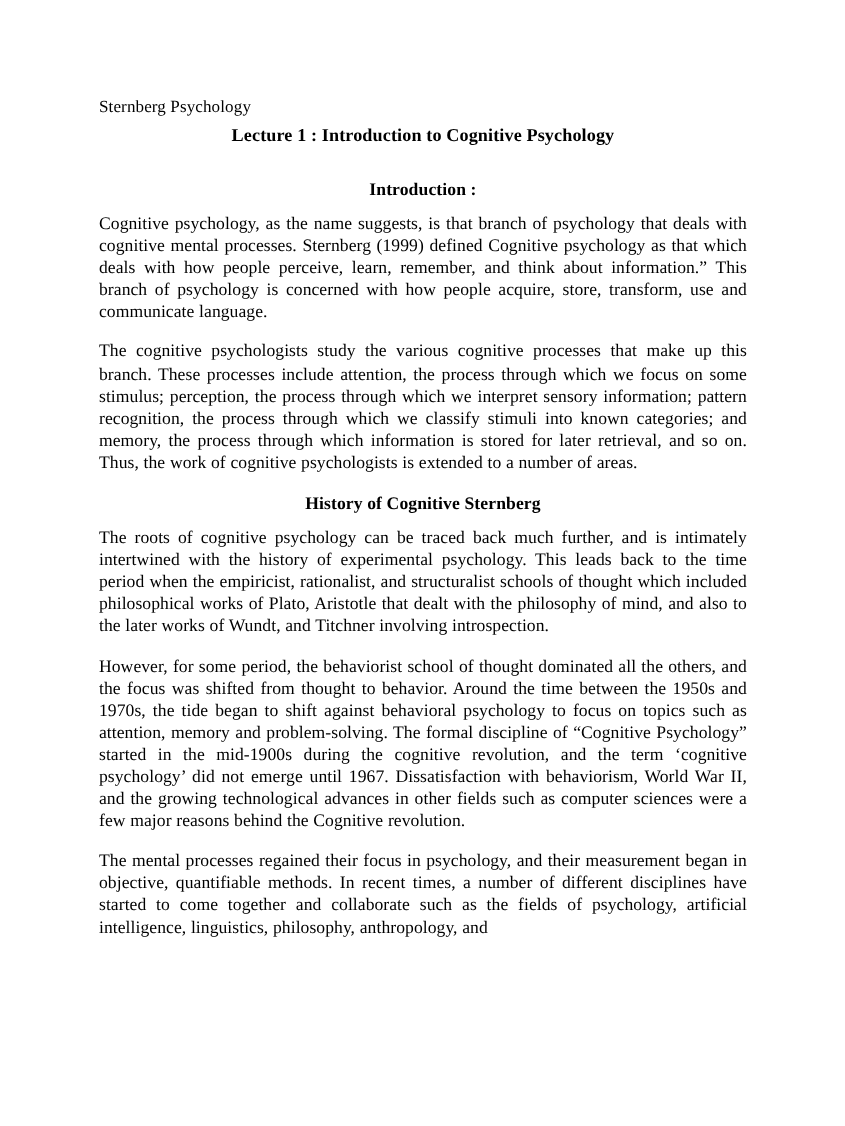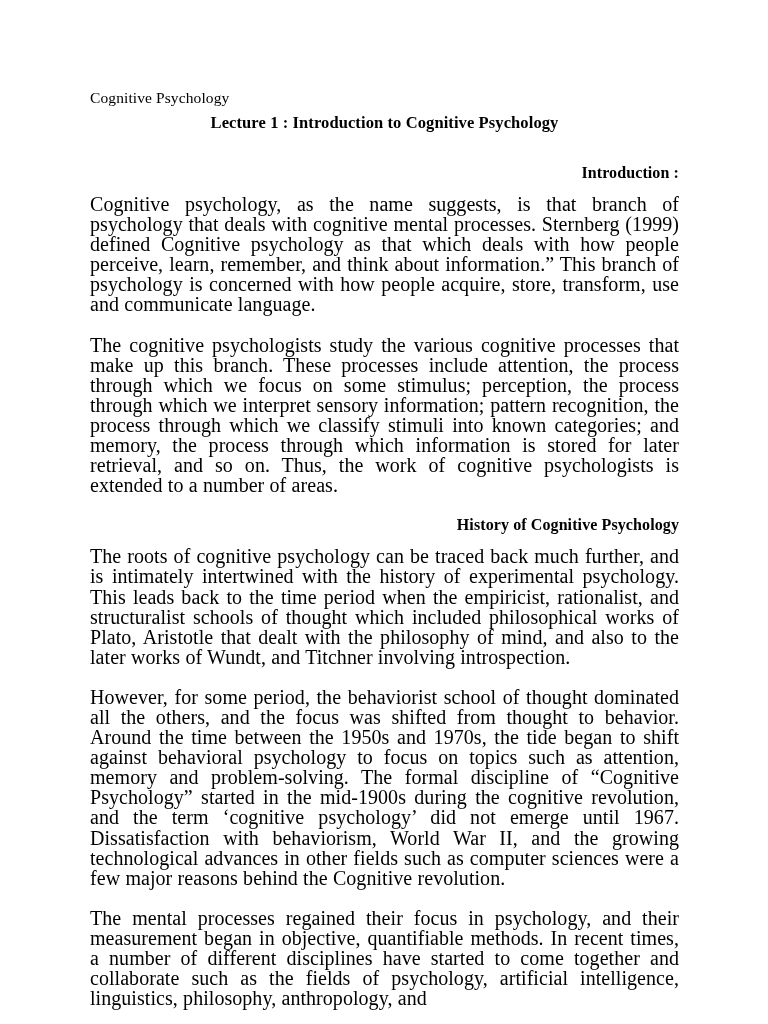--- a/index.html
+++ b/index.html
@@ -46,59 +46,59 @@
     font-weight: bold;
     text-align: center;
     line-height: 22px;
     margin-top: 1px;
     letter-spacing: 0.1px;
   }
   
   .section-heading {
     font-size: 16px;
     font-weight: bold;
-    text-align: right;
+    text-align: center;
     line-height: 20px;
     letter-spacing: 0.1px;
   }
   .heading-intro { margin-top: 29px; }
   .heading-history { margin-top: 18px; }
   
   .para {
-    font-size: 20px;
+    font-size: 16px;
     line-height: 20.1px;
     text-align: justify;
     text-justify: inter-word;
     margin-top: 12px;
     letter-spacing: 0.05px;
     word-spacing: 0.2px;
   }
   .para.tight { margin-top: 11px; }
   .para.indented { text-indent: 0; }
   .para.gap-large { margin-top: 16px; }
 </style>
 </head>
 <body>
 
 <div class="page">
   <div class="content">
 
     <div class="header-block">
-      <div class="header-line">Cognitive Psychology</div>
+      <div class="header-line">Sternberg Psychology</div>
     </div>
 
     <div class="doc-title">Lecture 1 : Introduction to Cognitive Psychology</div>
 
     <div class="section">
       <div class="section-heading heading-intro">Introduction :</div>
       <p class="para tight">Cognitive psychology, as the name suggests, is that branch of psychology that deals with cognitive mental processes. Sternberg (1999) defined Cognitive psychology as that which deals with how people perceive, learn, remember, and think about information.” This branch of psychology is concerned with how people acquire, store, transform, use and communicate language.</p>
       <p class="para indented"> The cognitive psychologists study the various cognitive processes that make up this branch. These processes include attention, the process through which we focus on some stimulus; perception, the process through which we interpret sensory information; pattern recognition, the process through which we classify stimuli into known categories; and memory, the process through which information is stored for later retrieval, and so on. Thus, the work of cognitive psychologists is extended to a number of areas.</p>
     </div>
 
     <div class="section">
-      <div class="section-heading heading-history">History of Cognitive Psychology</div>
+      <div class="section-heading heading-history">History of Cognitive Sternberg</div>
       <p class="para tight">The roots of cognitive psychology can be traced back much further, and is intimately intertwined with the history of experimental psychology. This leads back to the time period when the empiricist, rationalist, and structuralist schools of thought which included philosophical works of Plato, Aristotle that dealt with the philosophy of mind, and also to the later works of Wundt, and Titchner involving introspection.</p>
       <p class="para indented gap-large"> However, for some period, the behaviorist school of thought dominated all the others, and the focus was shifted from thought to behavior. Around the time between the 1950s and 1970s, the tide began to shift against behavioral psychology to focus on topics such as attention, memory and problem-solving. The formal discipline of “Cognitive Psychology” started in the mid-1900s during the cognitive revolution, and the term ‘cognitive psychology’ did not emerge until 1967. Dissatisfaction with behaviorism, World War II, and the growing technological advances in other fields such as computer sciences were a few major reasons behind the Cognitive revolution.</p>
       <p class="para gap-large">The mental processes regained their focus in psychology, and their measurement began in objective, quantifiable methods. In recent times, a number of different disciplines have started to come together and collaborate such as the fields of psychology, artificial intelligence, linguistics, philosophy, anthropology, and</p>
     </div>
 
   </div>
 </div>
 
 </body></html>

